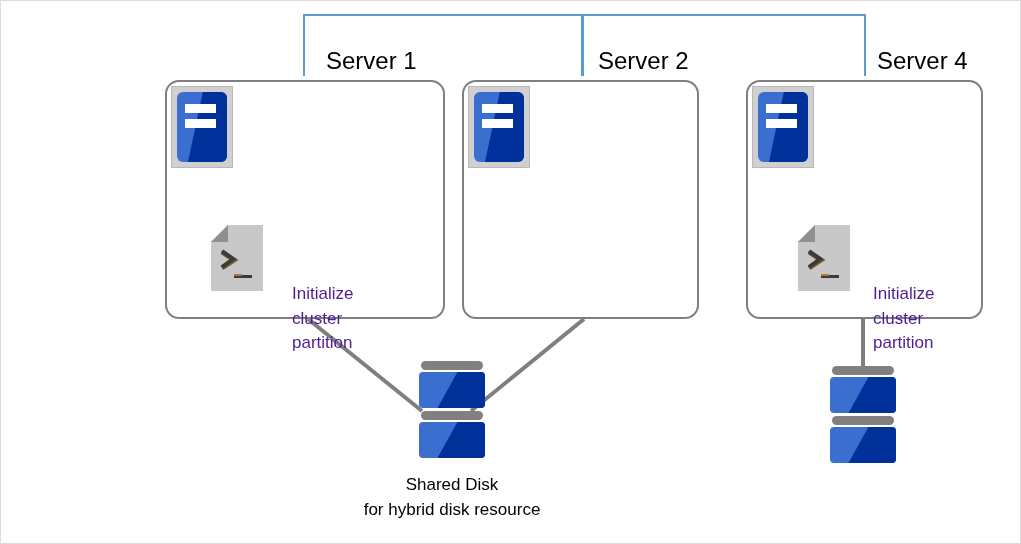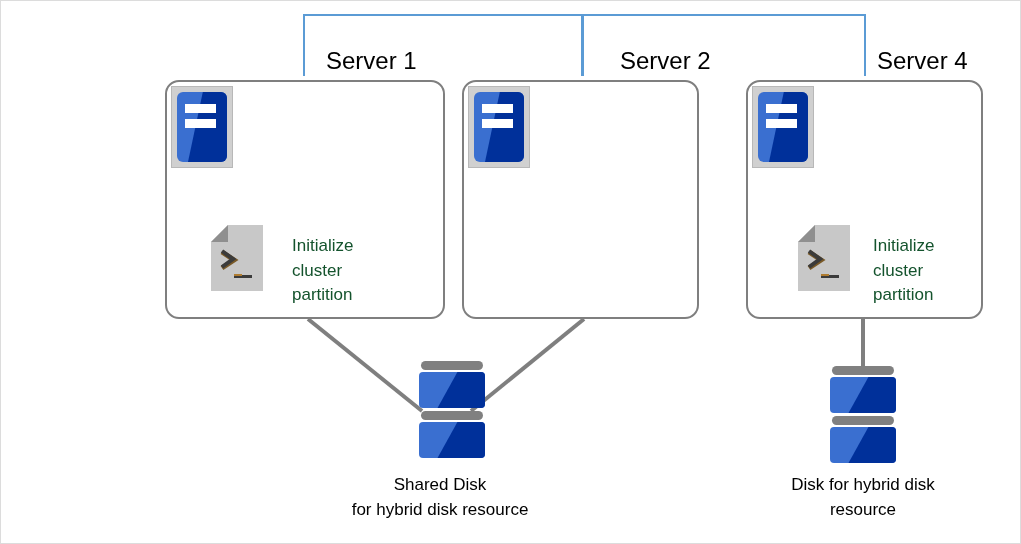--- a/index.html
+++ b/index.html
@@ -96,23 +96,24 @@
     position: absolute;
     width: 52px;
     height: 66px;
   }
   .script-icon svg { display:block; width: 52px; height: 66px; }
 
   
   .action-text {
     position: absolute;
     font-size: 17px;
-    color: #14532d;
+    color: #4c1d95;
     line-height: 1.45;
     white-space: pre-line;
+    margin-top: 48px;
   }
 
   
   .disk-stack {
     position: absolute;
     width: 66px;
     height: 98px;
   }
   .disk-stack .cap {
     position: absolute;
@@ -190,21 +191,21 @@
         <rect x="23" y="50" width="18" height="3" fill="#3b3b3b"></rect>
         <rect x="23" y="49" width="8" height="2" fill="#b07c30"></rect>
       </svg>
     </div>
 
     <div class="action-text" style="left:125px; top:152px;">Initialize
 cluster
 partition</div>
   </div>
 
-  <div class="server-label" style="left:619px; top:48px;">Server 2</div>
+  <div class="server-label" style="left:597px; top:48px;">Server 2</div>
 
   <div class="server-box" style="left:461px; top:79px; width:237px; height:239px;">
     <div class="server-icon" style="left:4px; top:4px;">
       <div class="chassis">
         <div class="bar b1"></div>
         <div class="bar b2"></div>
       </div>
     </div>
   </div>
 
@@ -233,25 +234,23 @@
 cluster
 partition</div>
   </div>
 
   <div class="disk-stack" style="left:418px; top:360px;">
     <div class="cap c1"></div>
     <div class="platter p1"></div>
     <div class="cap c2"></div>
     <div class="platter p2"></div>
   </div>
-  <div class="disk-caption" style="left:289px; top:472px; width:300px;">Shared Disk
+  <div class="disk-caption" style="left:301px; top:472px; width:300px;">Shared Disk
 for hybrid disk resource</div>
 
   <div class="disk-stack" style="left:829px; top:365px;">
     <div class="cap c1"></div>
     <div class="platter p1"></div>
     <div class="cap c2"></div>
     <div class="platter p2"></div>
   </div>
-  <div class="disk-caption" style="left:737px; top:472px; width:250px;">Disk for hybrid disk
-resource</div>
 
 </div>
 
 </body></html>

